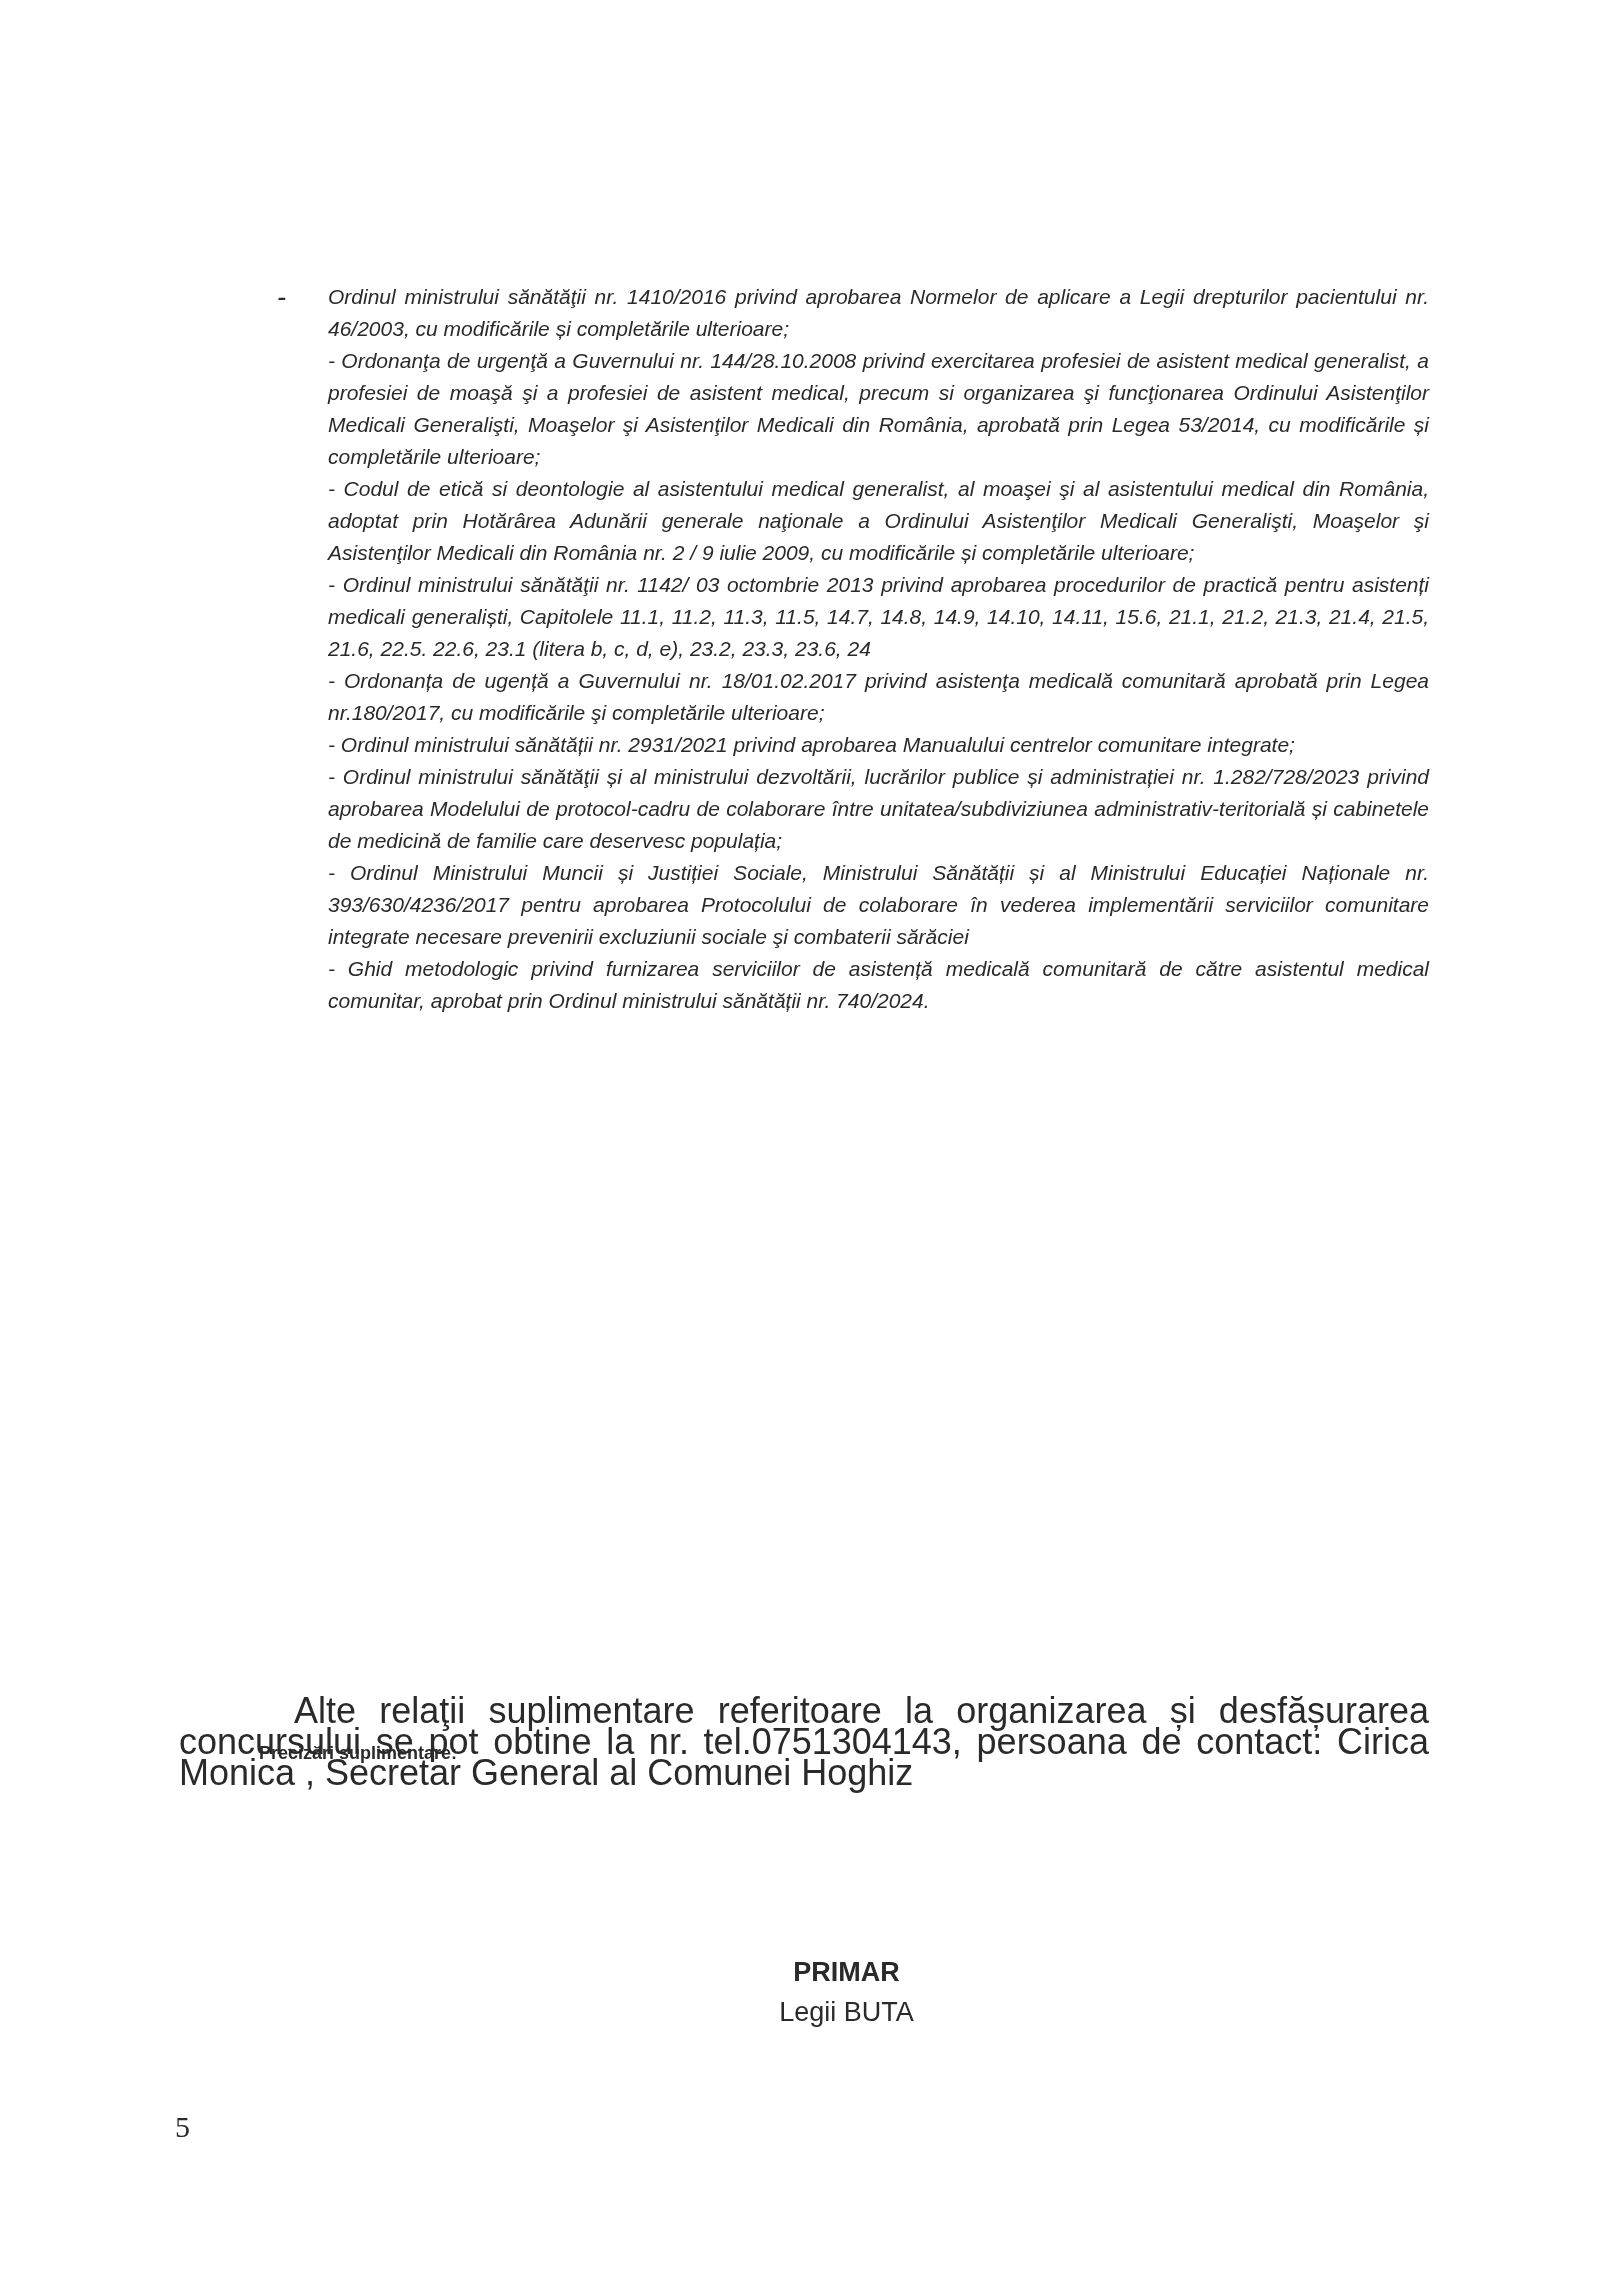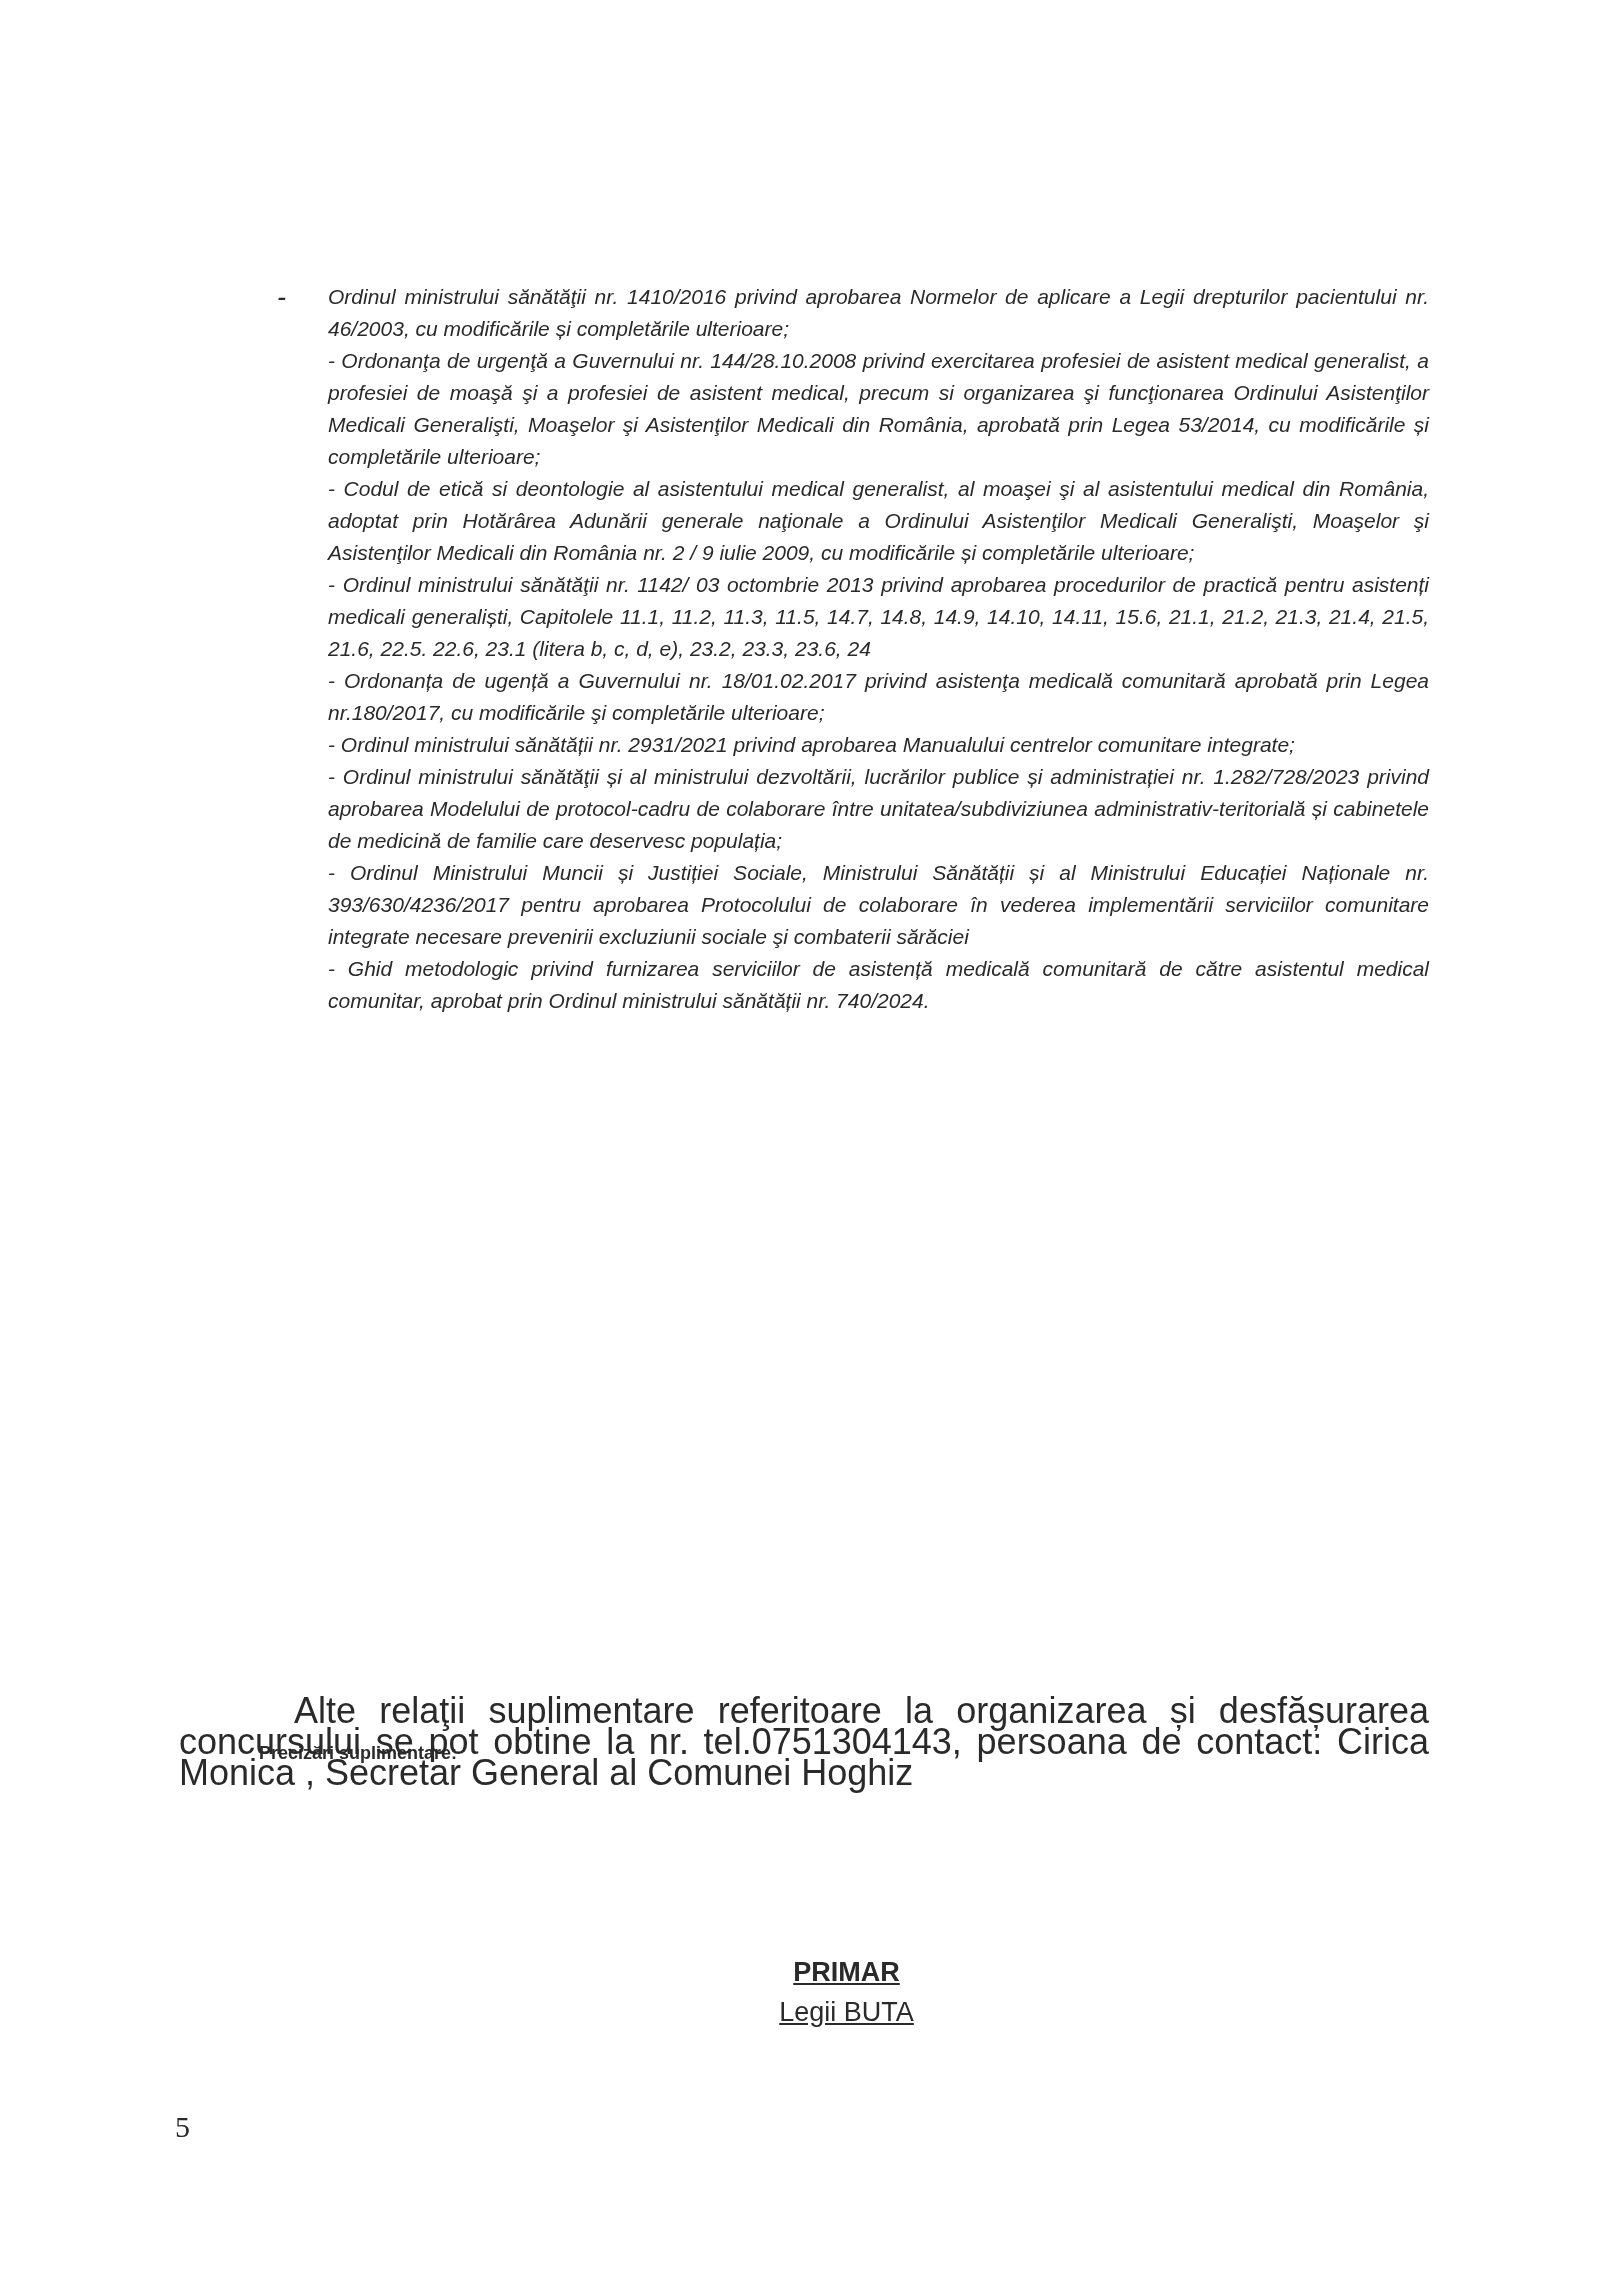--- a/index.html
+++ b/index.html
@@ -5,21 +5,21 @@
   html,body{margin:0;padding:0;background:#fff;}
   body{width:1618px;height:2289px;position:relative;overflow:hidden;
        font-family:"Liberation Sans",sans-serif;color:#2a2a2a;}
   .list{position:absolute;left:328px;top:281px;width:1101px;
         font-style:italic;font-size:21px;line-height:32px;text-align:justify;}
   .list .item{margin:0;}
   .first-dash{position:absolute;left:277px;top:281px;font-size:27px;line-height:32px;font-style:italic;}
   .heading{position:absolute;left:259px;top:1737px;font-weight:bold;font-size:18px;line-height:33px;}
   .para{position:absolute;left:179px;top:1695px;width:1250px;font-size:36px;line-height:31px;text-align:justify;}
   .para .indent{display:inline-block;width:115px;}
-  .sign{position:absolute;left:754px;width:185px;text-align:center;font-size:27px;text-decoration:underline;}
+  .sign{position:absolute;left:754px;width:185px;text-align:center;font-size:27px;}
   .sign.title{top:1957px;font-weight:bold;}
   .sign.name{top:1997px;}
   .pagenum{position:absolute;left:175px;top:2110px;font-family:"Liberation Serif",serif;font-size:30px;}
 </style>
 </head>
 <body>
 
 <span class="first-dash">-</span>
 <div class="list">
   <p class="item">Ordinul ministrului sănătăţii nr. 1410/2016 privind aprobarea Normelor de aplicare a Legii drepturilor pacientului nr. 46/2003, cu modificările și completările ulterioare;</p>

